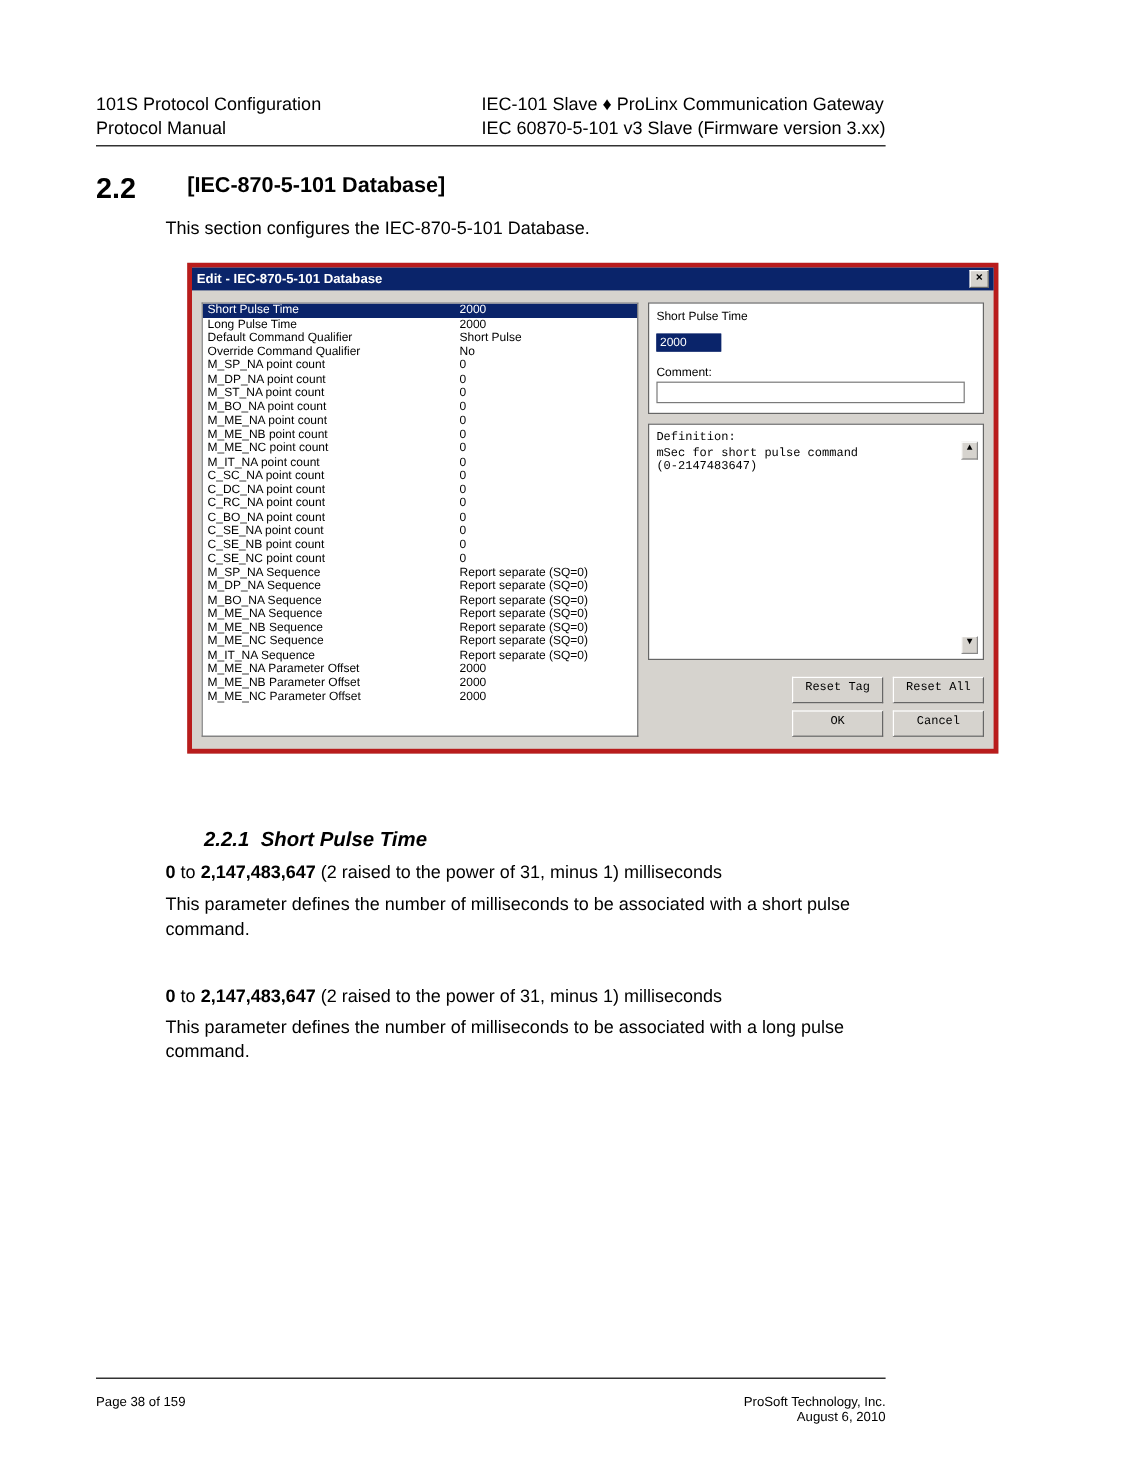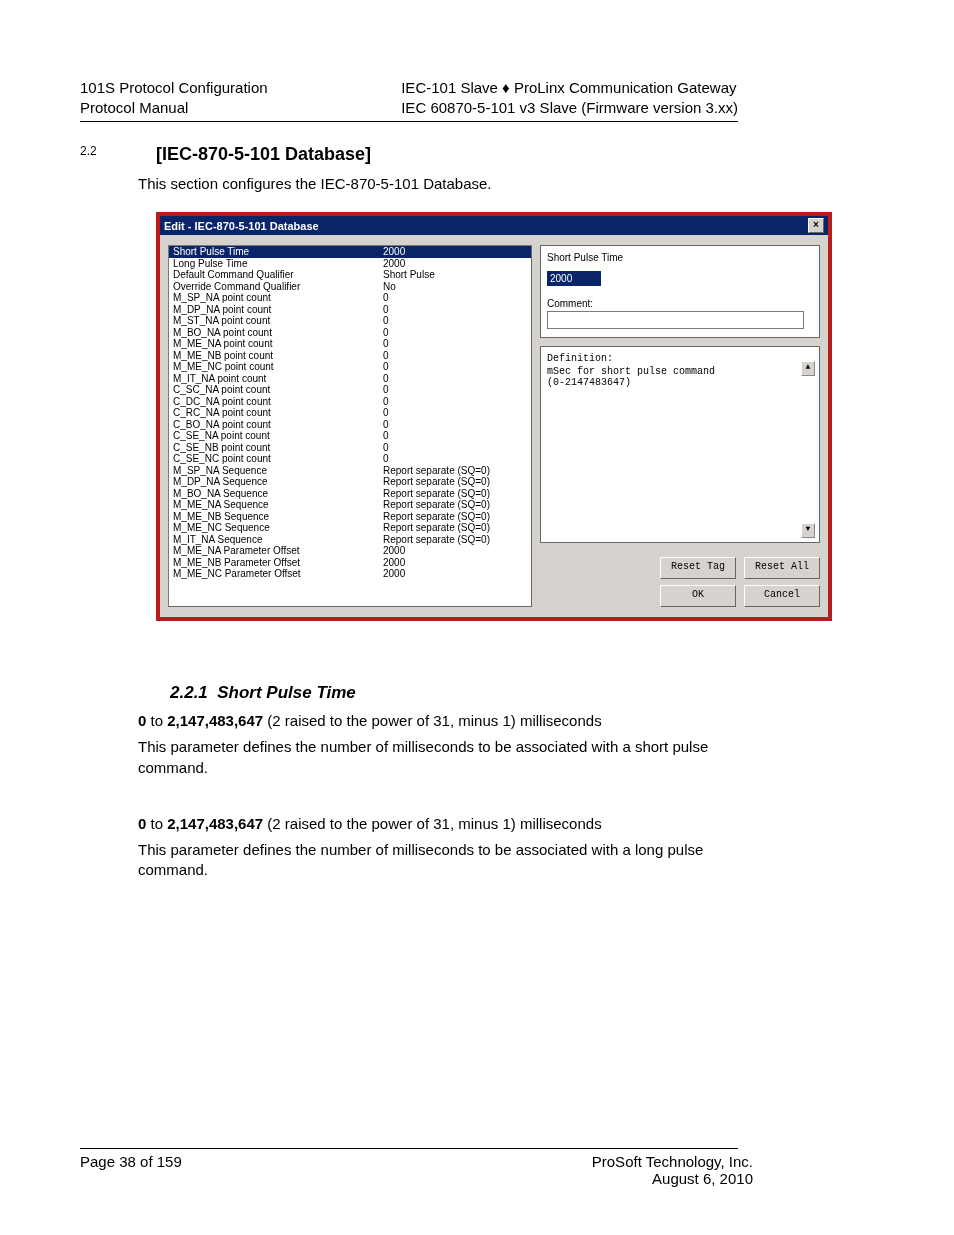--- a/index.html
+++ b/index.html
@@ -2,21 +2,21 @@
 <html><head>
 <meta charset="utf-8">
 <style>
   @page { size: 954px 1235px; margin: 0; }
   html, body { margin: 0; padding: 0; font-family: Arial, Helvetica, sans-serif; color: #000; background: #fff; }
   .page { width: 818px; height: 1235px; position: relative; padding: 78px 80px 0 80px; box-sizing: border-box; }
   .header { display: flex; justify-content: space-between; font-size: 15px; line-height: 1.3; }
   .header-right { text-align: left; }
   .hr { border-top: 1px solid #000; margin-top: 4px; }
   .sec { margin-top: 22px; display: flex; }
-  .sec-num { font-weight: normal; font-size: 12px; width: 58px; }
+  .sec-num { font-weight: bold; font-size: 24px; width: 58px; }
   .sec-title { font-weight: bold; font-size: 18px; margin-left: 18px; }
   .sec-intro { margin-left: 58px; font-size: 15px; margin-top: 10px; }
 
   
   .dialog-wrap { margin: 20px 0 0 76px; width: 676px; }
   .dlg { border: 4px solid #b91c1c; font-family: "MS Sans Serif", Tahoma, Arial, sans-serif; font-size: 11px; background: #d6d3ce; }
   .dlg-title { background: #0a246a; color: #fff; font-weight: bold; padding: 2px 4px; display: flex; justify-content: space-between; align-items: center; font-size: 11px; }
   .dlg-close { background: #d6d3ce; color: #000; width: 14px; height: 13px; line-height: 11px; text-align: center; border: 1px solid #fff; border-right-color: #666; border-bottom-color: #666; font-weight: bold; font-size: 10px; }
   .dlg-body { padding: 10px 8px 10px 8px; display: flex; gap: 8px; }
   .list-pane { width: 362px; height: 360px; background: #fff; border: 1px solid #666; border-top-color: #7a7a7a; border-left-color: #7a7a7a; overflow:hidden;}
@@ -37,21 +37,21 @@
   .winbtn { min-width:74px; height:20px; background:#d6d3ce; border:1px solid #fff; border-right-color:#666; border-bottom-color:#666; font-size:10px; text-align:center; line-height:18px;font-family:Liberation Mono, monospace; }
 
   
   .subsec { margin-top: 62px; margin-left:58px; }
   .subsec2 { margin-top: 36px; }
   .sub-h { font-style: italic; font-weight: bold; font-size: 17px; margin-bottom:8px;margin-left:32px; }
   .body { font-size: 15px; line-height: 1.35; margin-top:6px; max-width: 720px;}
 
   
   .footer-line { position:absolute; left:80px; right:80px; bottom:86px; border-top:1px solid #000;}
-  .footer { position:absolute; left:80px; right:65px; bottom:48px; display:flex; justify-content:space-between; font-size:15px; }
+  .footer { position:absolute; left:80px; right:80px; bottom:48px; display:flex; justify-content:space-between; font-size:11px; }
   .footer .r { text-align:right;margin-left:19px; }
 </style>
 </head>
 <body>
 
 <div class="page">
 
   <div class="header">
     <div>
       <div>101S Protocol Configuration</div>

